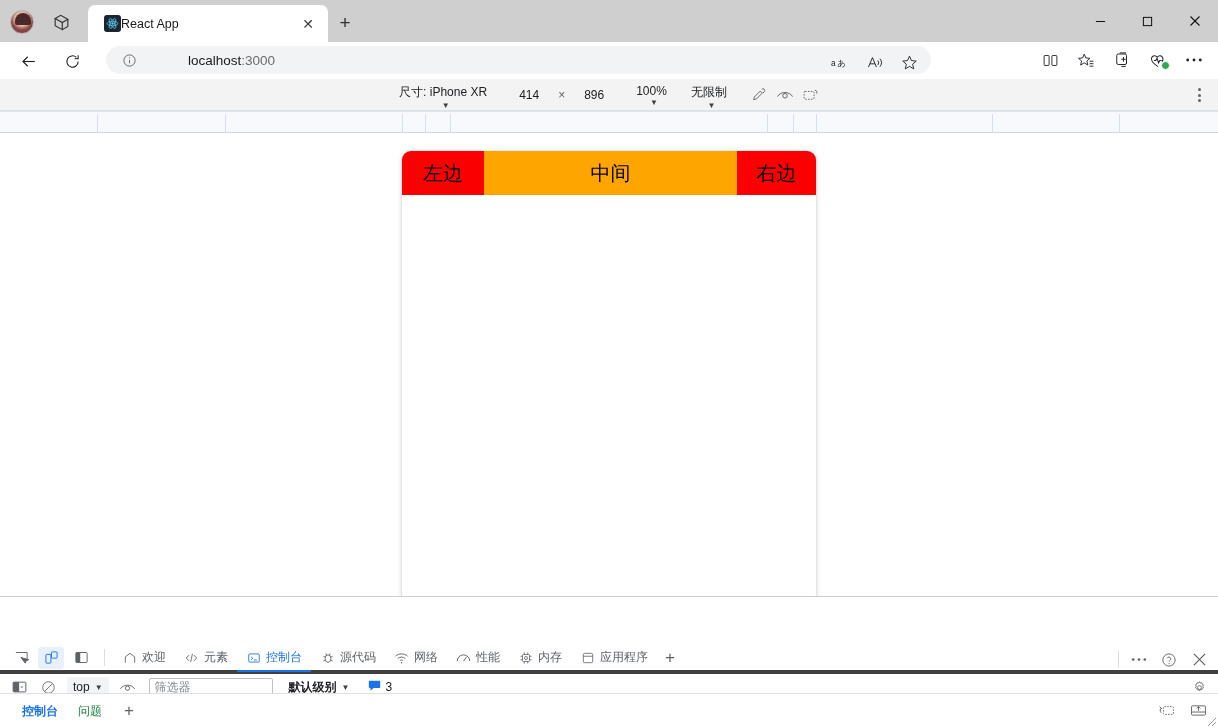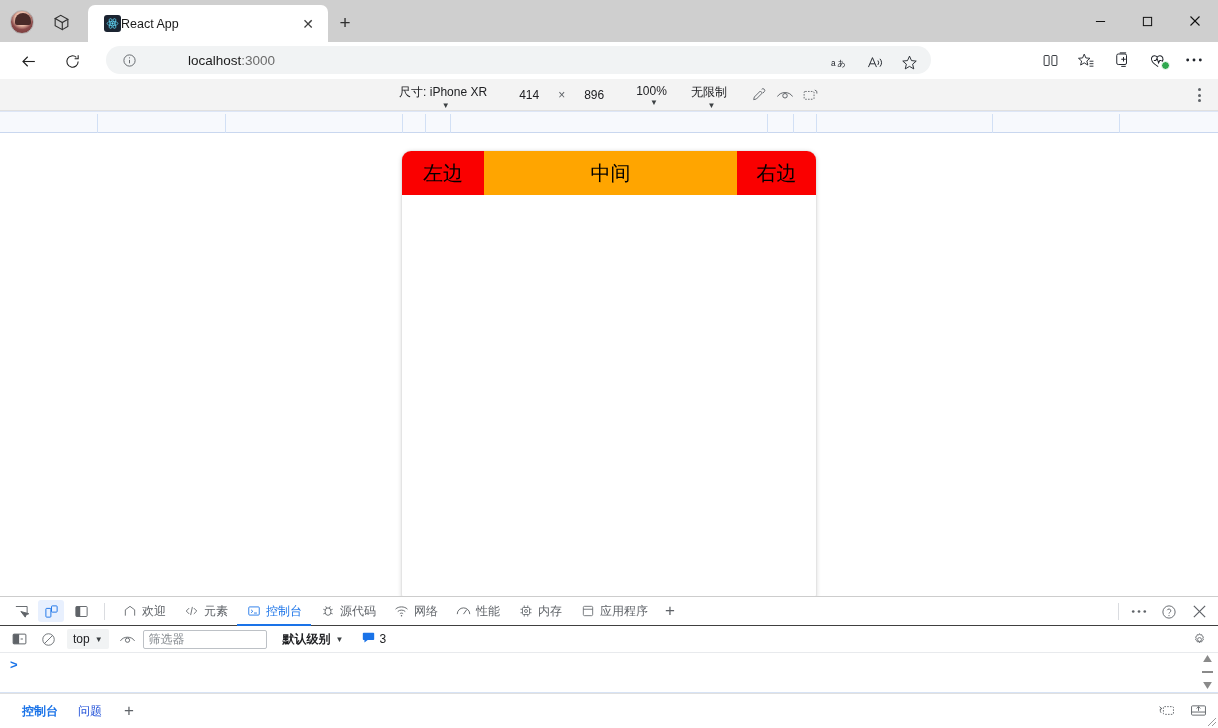--- a/index.html
+++ b/index.html
@@ -145,22 +145,22 @@
   .panel-left  { width: 82px; }
   .panel-mid   { flex: 1; }
   .panel-right { width: 79px; }
 
   
   .devtools {
     position: absolute; left: 0; top: 596px; width: 1218px; height: 132px;
     background: #ffffff; border-top: 1px solid #cdcdcd;
   }
   .dt-tabbar {
-    position: relative; height: 29px; border-bottom: 1px solid #404040;
-    display: flex; align-items: center;
+    position: relative; height: 29px; border-bottom: 4px solid #404040;
+    display: flex; align-items: center; margin-top: 48px;
   }
   .dt-left-icons { display: flex; align-items: center; padding-left: 6px; }
   .dt-icon-btn {
     width: 26px; height: 22px; display: flex; align-items: center;
     justify-content: center; color: #5f6368; border-radius: 3px; margin: 0 2px;
   }
   .dt-icon-btn.active { background: #e8f0fe; color: #1a73e8; }
   .dt-vsep { width: 1px; height: 17px; background: #dadce0; margin: 0 8px; }
   .dt-tab {
     display: flex; align-items: center; height: 29px; padding: 0 9px;
@@ -185,21 +185,21 @@
     justify-content: center; color: #5f6368; border-radius: 3px;
   }
   .ct-select {
     display: flex; align-items: center; height: 20px; padding: 0 6px;
     background: #f1f3f4; border-radius: 2px; font-size: 12px; color: #202124;
     margin: 0 3px;
   }
   .ct-filter {
     width: 124px; height: 19px; border: 1px solid #bdc1c6; border-radius: 2px;
     background: #fff; font-size: 12px; color: #202124; padding: 0 5px;
-    outline: none;
+    margin-left: 6px; outline: none;
   }
   .ct-filter::placeholder { color: #80868b; }
   .ct-level {
     display: flex; align-items: center; font-size: 12px; color: #202124;
     margin-left: 14px; font-weight: bold;
   }
   .ct-count {
     display: flex; align-items: center; gap: 5px; margin-left: 16px;
     font-size: 12px; color: #202124;
   }
@@ -223,21 +223,21 @@
     justify-content: space-between; color: #8a8a8a;
   }
   .mini-scroll .bar { width: 11px; height: 2px; background: #8a8a8a; }
 
   .drawer-tabs {
     position: absolute; left: 0; bottom: 0; width: 1218px; height: 35px;
     border-top: 1px solid #e0e0e0; display: flex; align-items: center;
     padding-left: 12px; background: #ffffff;
   }
   .dw-tab {
-    font-size: 12px; color: #1d4ed8; padding: 4px 10px; border-radius: 3px;
+    font-size: 12px; color: #15803d; padding: 4px 10px; border-radius: 3px;
   }
   .dw-tab.active { color: #1a73e8; background: #ffffff; font-weight: bold; }
   .dw-plus {
     width: 26px; height: 22px; display: flex; align-items: center;
     justify-content: center; color: #5f6368; font-size: 17px; font-weight: 300;
     margin-left: 4px;
   }
   .dw-right { position: absolute; right: 8px; bottom: 7px; display: flex; gap: 8px; }
   .dw-ricon { width: 24px; height: 21px; display: flex; align-items: center; justify-content: center; color: #5f6368; }
   .resize-grip { position: absolute; right: 1px; bottom: 1px; width: 12px; height: 12px; }

